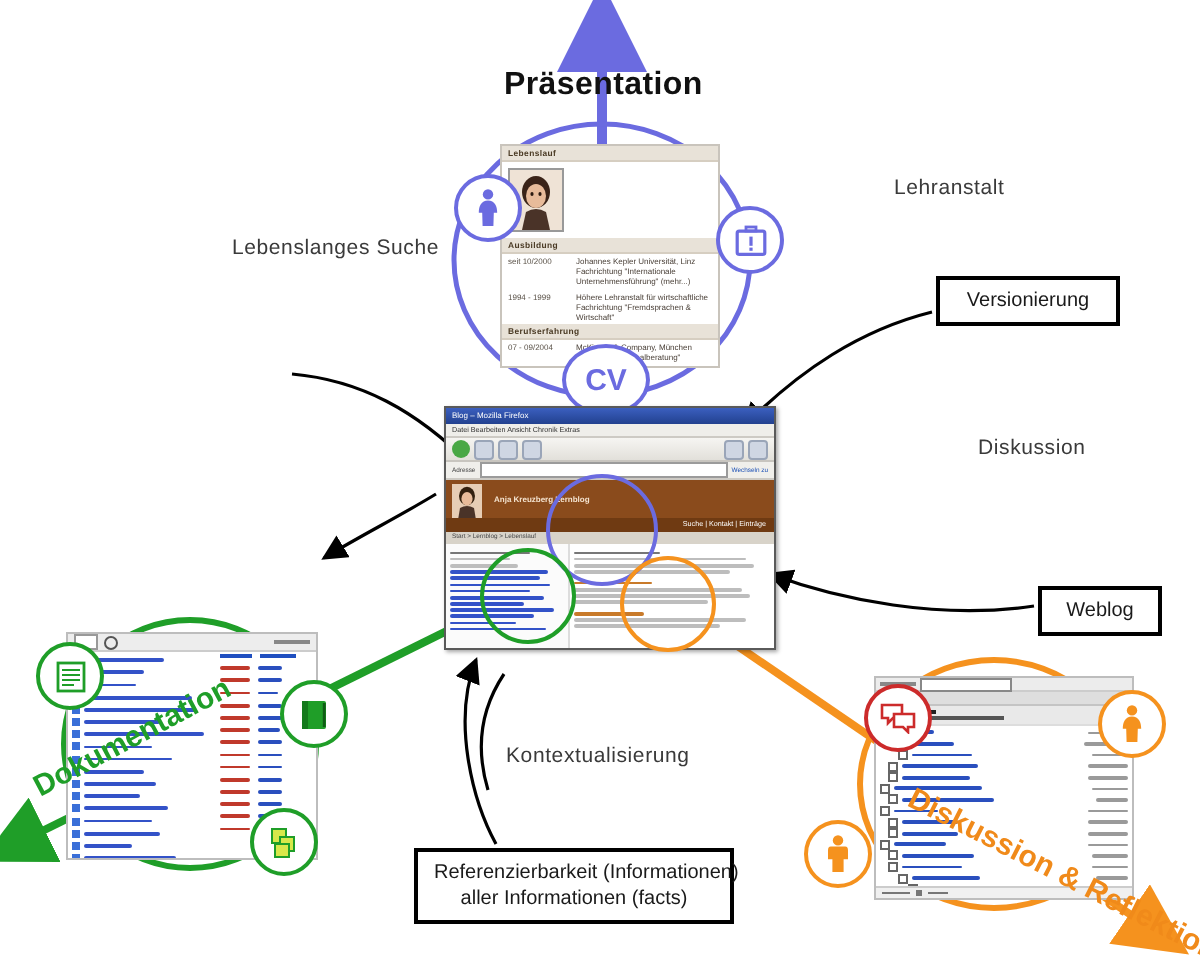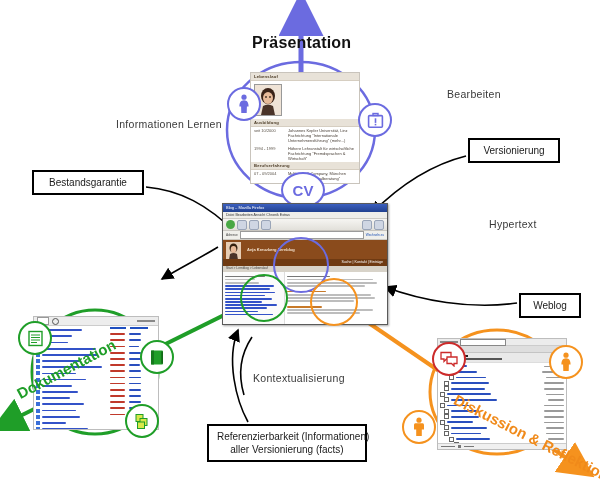--- a/index.html
+++ b/index.html
@@ -560,39 +560,36 @@
     </svg>
   </div>
 
   <div class="nodecircle nc-orange" style="left:402px;top:410px;width:30px;height:30px;">
     <svg width="16" height="20" viewBox="0 0 16 20">
       <circle cx="8" cy="3.2" r="2.6" fill="#f5921e"></circle>
       <path d="M4.4,6.2 H11.6 C12.6,6.2 13,7 13,8.2 V12.6 H10.8 V19 H5.2 V12.6 H3 V8.2 C3,7 3.4,6.2 4.4,6.2 Z" fill="#f5921e"></path>
     </svg>
   </div>
 
-  <div class="plainlabel" style="left:116px;top:118px;">Informationen Lernen</div>
-  <div class="plainlabel" style="left:447px;top:88px;">Bearbeiten</div>
-  <div class="plainlabel" style="left:489px;top:218px;">Hypertext</div>
+  <div class="plainlabel" style="left:116px;top:118px;">Lebenslanges Suche</div>
+  <div class="plainlabel" style="left:447px;top:88px;">Lehranstalt</div>
+  <div class="plainlabel" style="left:489px;top:218px;">Diskussion</div>
   <div class="plainlabel" style="left:253px;top:372px;">Kontextualisierung</div>
 
-  <div class="boxlabel" style="left:32px;top:170px;width:112px;box-sizing:border-box;">
-    <span>Bestandsgarantie</span>
-  </div>
 
   <div class="boxlabel" style="left:519px;top:293px;width:62px;box-sizing:border-box;">
     <span>Weblog</span>
   </div>
 
   <div class="boxlabel" style="left:468px;top:138px;width:92px;box-sizing:border-box;">
     <span>Versionierung</span>
   </div>
 
   <div class="boxlabel" style="left:207px;top:424px;width:160px;box-sizing:border-box;">
     <div>Referenzierbarkeit (Informationen)</div>
-    <div>aller Versionierung (facts)</div>
+    <div>aller Informationen (facts)</div>
   </div>
 
   <div class="diag diag-green" style="left:18px;top:386px;transform:rotate(-28deg);transform-origin:left center;">Dokumentation</div>
 
   <div class="diag diag-orange" style="left:455px;top:390px;transform:rotate(27deg);transform-origin:left center;">Diskussion &amp; Reflektion</div>
 
 </div>
 
 </body></html>

